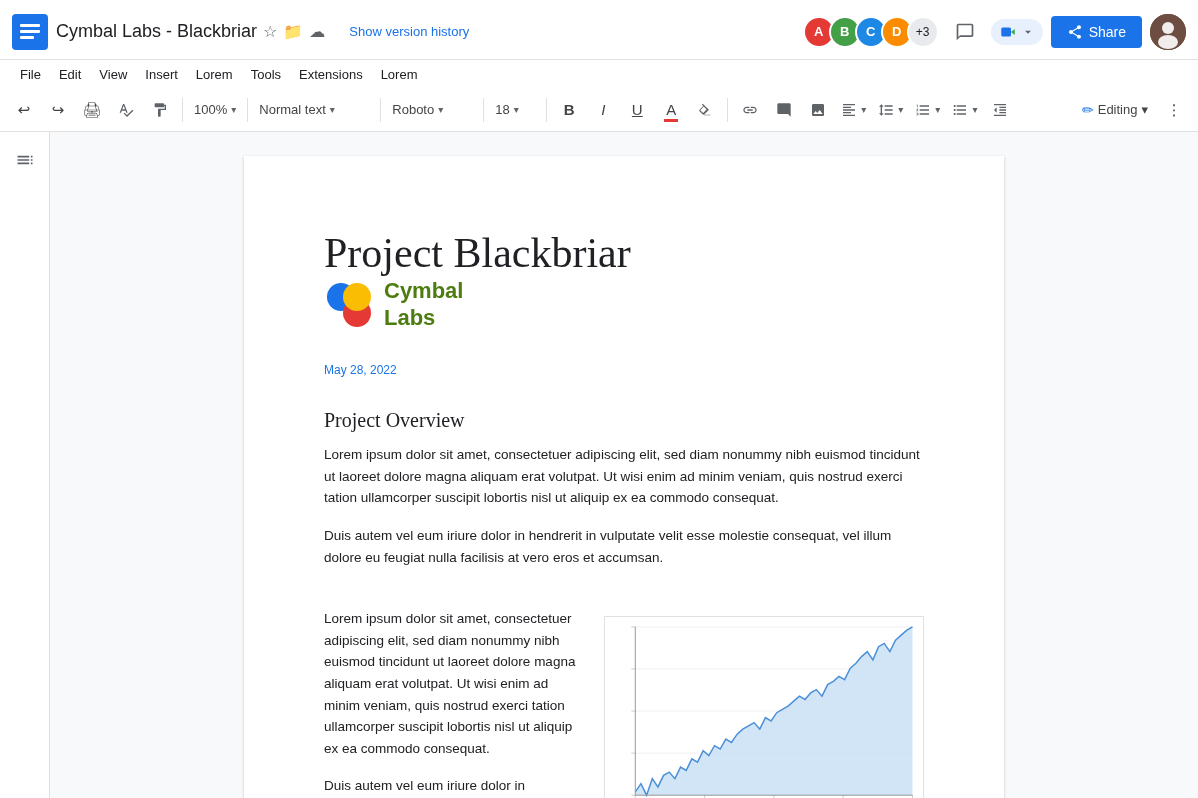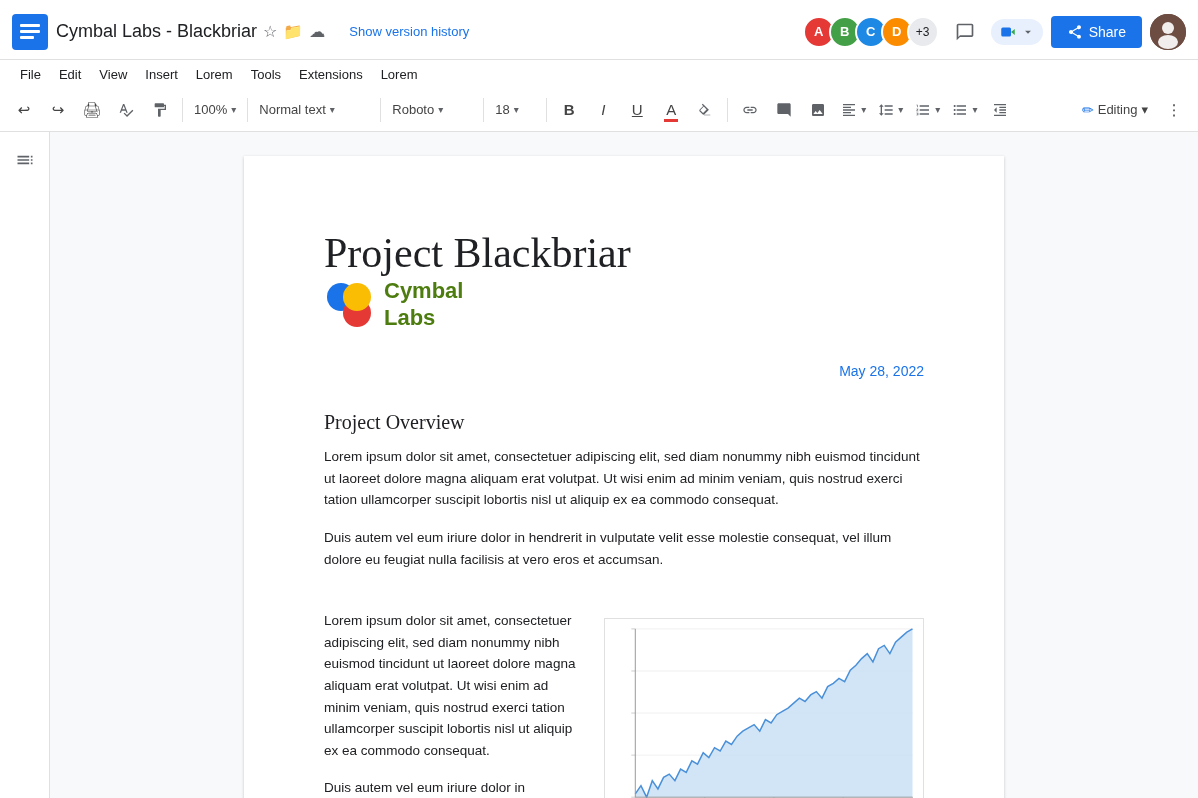--- a/index.html
+++ b/index.html
@@ -152,21 +152,21 @@
     #doc-logo {
       display: flex; align-items: center; gap: 10px;
     }
     #cymbal-icon {
       width: 50px; height: 50px;
     }
     #cymbal-text {
       font-size: 22px; font-weight: 700; color: #4d7c0f; line-height: 1.2;
     }
     #doc-date {
-      color: #1a73e8; font-size: 14px; margin-bottom: 32px; text-align: right;
+      color: #1a73e8; font-size: 12px; margin-bottom: 32px;
     }
     .doc-section-title {
       font-size: 20px; font-weight: 400; color: #202124; margin-bottom: 12px;
       font-family: Georgia, serif;
     }
     .doc-para {
       font-size: 13.5px; color: #202124; line-height: 1.6; margin-bottom: 16px;
       font-family: Arial, sans-serif;
     }
     #section-overview { margin-bottom: 40px; }

